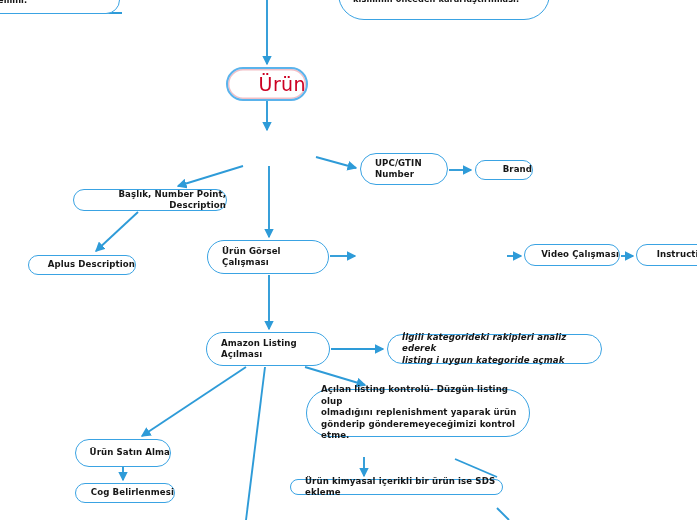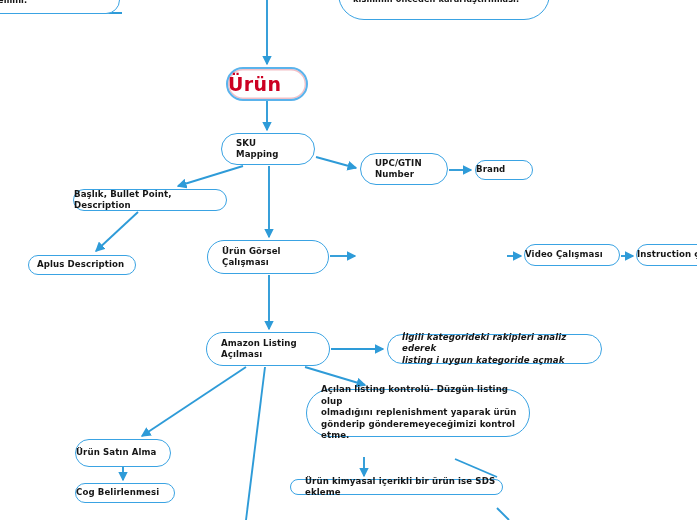--- a/index.html
+++ b/index.html
@@ -36,35 +36,35 @@
     color: #161616;
     font-weight: bold;
     letter-spacing: 0.1px;
     z-index: 3;
   }
   .node .label {
     display: block;
     width: 100%;
     white-space: pre-line;
   }
-  .node.center-align .label { text-align: left; }
+  .node.center-align .label { text-align: right; }
   .node.left-align { padding-left: 14px; }
   .node.left-align .label { text-align: left; }
 
   .node.root {
     border: 2.2px solid #5ab3ec;
     border-radius: 999px;
     box-shadow: inset 0 0 0 1.4px #f2bfc6;
     justify-content: center;
   }
   .node.root .label {
     color: #cc0022;
     font-size: 19px;
-    font-weight: bold;
-    text-align: left;
+    font-weight: normal;
+    text-align: right;
     letter-spacing: 0.4px;
   }
   .sz-sm { font-size: 8.2px; line-height: 11px; }
   .sz-md { font-size: 8.6px; line-height: 11.5px; }
 </style>
 </head>
 <body>
 
 <div id="canvas">
 
@@ -124,36 +124,32 @@
 
   <div class="node left-align sz-sm" style="left:338px; top:-32px; width:212px; height:52px;">
     <span class="label">önünde bulundurularak fayda zarar
 kısmının önceden kararlaştırılması.</span>
   </div>
 
   <div class="node root" style="left:226px; top:67px; width:82px; height:34px;">
     <span class="label">Ürün</span>
   </div>
 
-  <div class="node left-align sz-md" style="left:221px; top:133px; width:94px; height:32px;">
-    <span class="label">SKU
-Mapping</span>
-  </div>
 
   <div class="node left-align sz-md" style="left:360px; top:153px; width:88px; height:32px;">
     <span class="label">UPC/GTIN
 Number</span>
   </div>
 
   <div class="node center-align sz-md" style="left:475px; top:160px; width:58px; height:20px;">
     <span class="label">Brand</span>
   </div>
 
   <div class="node center-align sz-md" style="left:73px; top:189px; width:154px; height:22px;">
-    <span class="label">Başlık, Bullet Point, Description</span>
+    <span class="label">Başlık, Number Point, Description</span>
   </div>
 
   <div class="node center-align sz-md" style="left:28px; top:255px; width:108px; height:20px;padding-left:8px;">
     <span class="label">Aplus Description</span>
   </div>
 
   <div class="node left-align sz-md" style="left:207px; top:240px; width:122px; height:34px;">
     <span class="label">Ürün Görsel
 Çalışması</span>
   </div>

